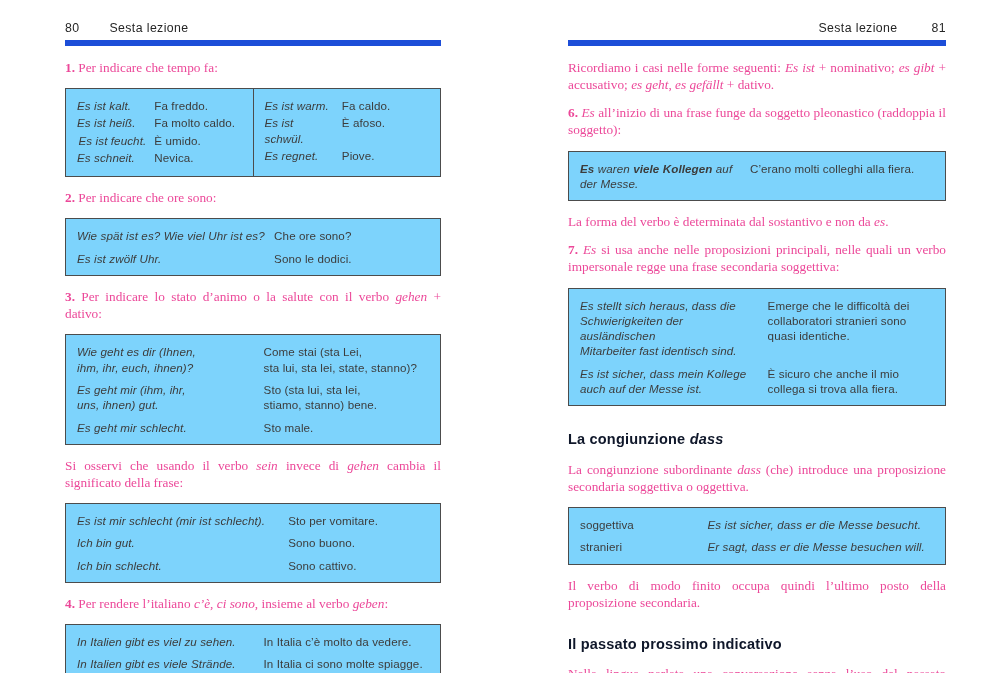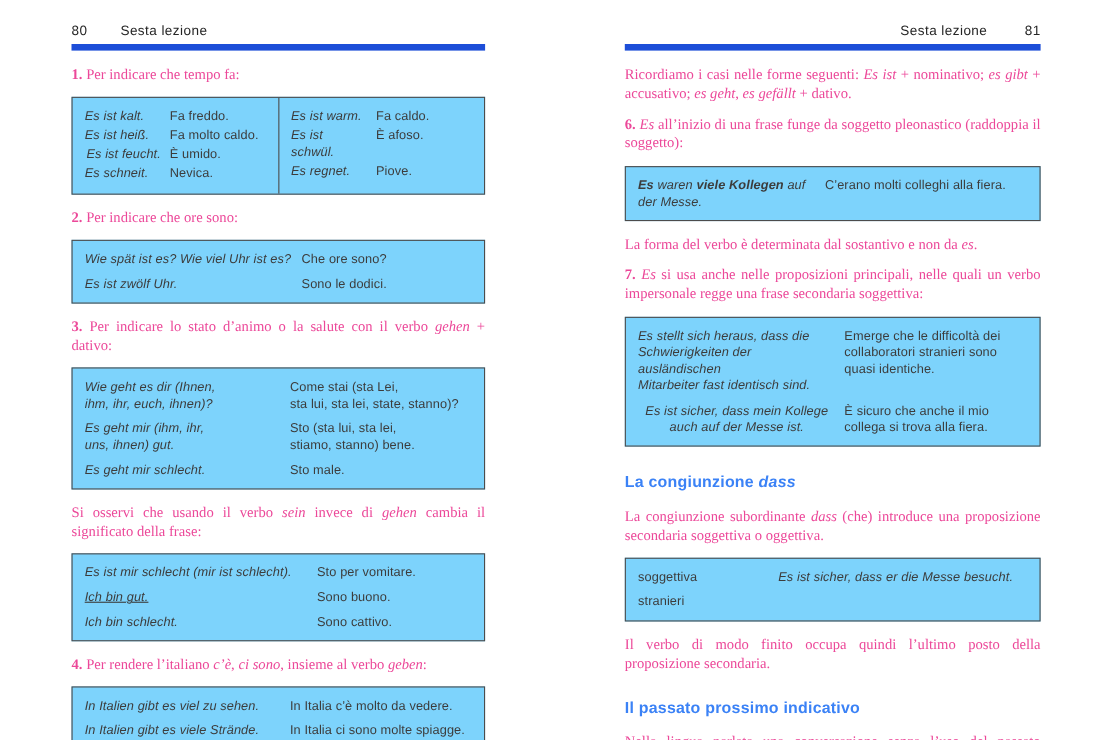--- a/index.html
+++ b/index.html
@@ -17,21 +17,21 @@
   #right-page .page-header{justify-content:flex-end}
   #right-page .ptitle{margin-right:34px}
 
   .page-content{margin-top:13px}
   .page-content > :first-child{margin-top:0}
 
   .i{font-style:italic}
   .b{font-weight:700}
 
   .para{font:13.3px/1.29 "Liberation Serif",serif;text-align:justify;color:#ec4899;margin:11px 0}
-  .heading{font:700 14.5px/1.2 "Liberation Sans",sans-serif;color:#3b82f6;margin:25px 0 12px;
+  .heading{font:700 14.5px/1.2 "Liberation Sans",sans-serif;color:#0f172a;margin:25px 0 12px;
            letter-spacing:.2px}
 
   .gtable{background:#7dd3fc;border:1.5px solid #4c4c4c;padding:9px 11px;margin:12px 0;
           font:11.6px/1.32 "Liberation Sans",sans-serif;color:#3c3c3c;letter-spacing:.1px}
   .gtable .grow{display:flex;margin-bottom:7px}
   .gtable .grow:last-child{margin-bottom:0}
   .gtable .grow.tight{margin-bottom:2px}
   .de{font-style:italic;padding-right:8px;box-sizing:border-box}
   .itl{flex:1}
   .lab{font-weight:400;flex:0 0 36%}
@@ -111,21 +111,21 @@
             <div class="itl"><span>Sto male.</span></div>
           </div>
         </div>
         <div class="para"><span>Si osservi che usando il verbo </span><span class="i">sein</span><span> invece di </span><span class="i">gehen</span><span> cambia il significato della frase:</span></div>
         <div class="gtable">
           <div class="grow">
             <div class="de" style="flex: 0 0 60%;"><span class="i">Es ist mir schlecht (mir ist schlecht).</span></div>
             <div class="itl"><span>Sto per vomitare.</span></div>
           </div>
           <div class="grow">
-            <div class="de" style="flex: 0 0 60%; text-decoration: underline;"><span class="i">Ich bin gut.</span></div>
+            <div class="de" style="flex: 0 0 60%;"><span class="i">Ich bin gut.</span></div>
             <div class="itl"><span>Sono buono.</span></div>
           </div>
           <div class="grow">
             <div class="de" style="flex: 0 0 60%;"><span class="i">Ich bin schlecht.</span></div>
             <div class="itl"><span>Sono cattivo.</span></div>
           </div>
         </div>
         <div class="para"><span class="b">4.</span><span> Per rendere l’italiano </span><span class="i">c’è</span><span>, </span><span class="i">ci sono</span><span>, insieme al verbo </span><span class="i">geben</span><span>:</span></div>
         <div class="gtable">
           <div class="grow">
@@ -155,33 +155,34 @@
           </div>
         </div>
         <div class="para"><span>La forma del verbo è determinata dal sostantivo e non da </span><span class="i">es</span><span>.</span></div>
         <div class="para"><span class="b">7.</span><span> </span><span class="i">Es</span><span> si usa anche nelle proposizioni principali, nelle quali un verbo impersonale regge una frase secondaria soggettiva:</span></div>
         <div class="gtable">
           <div class="grow">
             <div class="de" style="flex: 0 0 53%;"><span class="i">Es stellt sich heraus, dass die</span><br><span class="i">Schwierigkeiten der ausländischen</span><br><span class="i">Mitarbeiter fast identisch sind.</span></div>
             <div class="itl"><span>Emerge che le difficoltà dei</span><br><span>collaboratori stranieri sono</span><br><span>quasi identiche.</span></div>
           </div>
           <div class="grow">
-            <div class="de" style="flex: 0 0 53%; text-align: center;"><span class="i">Es ist sicher, dass mein Kollege</span><br><span class="i">auch auf der Messe ist.</span></div>
+            <div class="de" style="flex: 0 0 53%;"><span class="i">Es ist sicher, dass mein Kollege</span><br><span class="i">auch auf der Messe ist.</span></div>
             <div class="itl"><span>È sicuro che anche il mio</span><br><span>collega si trova alla fiera.</span></div>
           </div>
         </div>
         <div class="heading"><span>La congiunzione </span><span class="i">dass</span></div>
         <div class="para"><span>La congiunzione subordinante </span><span class="i">dass</span><span> (che) introduce una proposizione secondaria soggettiva o oggettiva.</span></div>
         <div class="gtable">
           <div class="grow">
             <div class="lab">soggettiva</div>
             <div class="itl"><span class="i">Es ist sicher, dass er die Messe besucht.</span></div>
           </div>
           <div class="grow">
             <div class="lab">stranieri</div>
+            <div class="itl"><span class="i">Er sagt, dass er die Messe besuchen will.</span></div>
           </div>
         </div>
         <div class="para"><span>Il verbo di modo finito occupa quindi l’ultimo posto della proposizione secondaria.</span></div>
         <div class="heading"><span>Il passato prossimo indicativo</span></div>
         <div class="para"><span>Nella lingua parlata una conversazione senza l’uso del passato prossimo (</span><br></div>
       </div>
   </div>
 
 </div>
 

